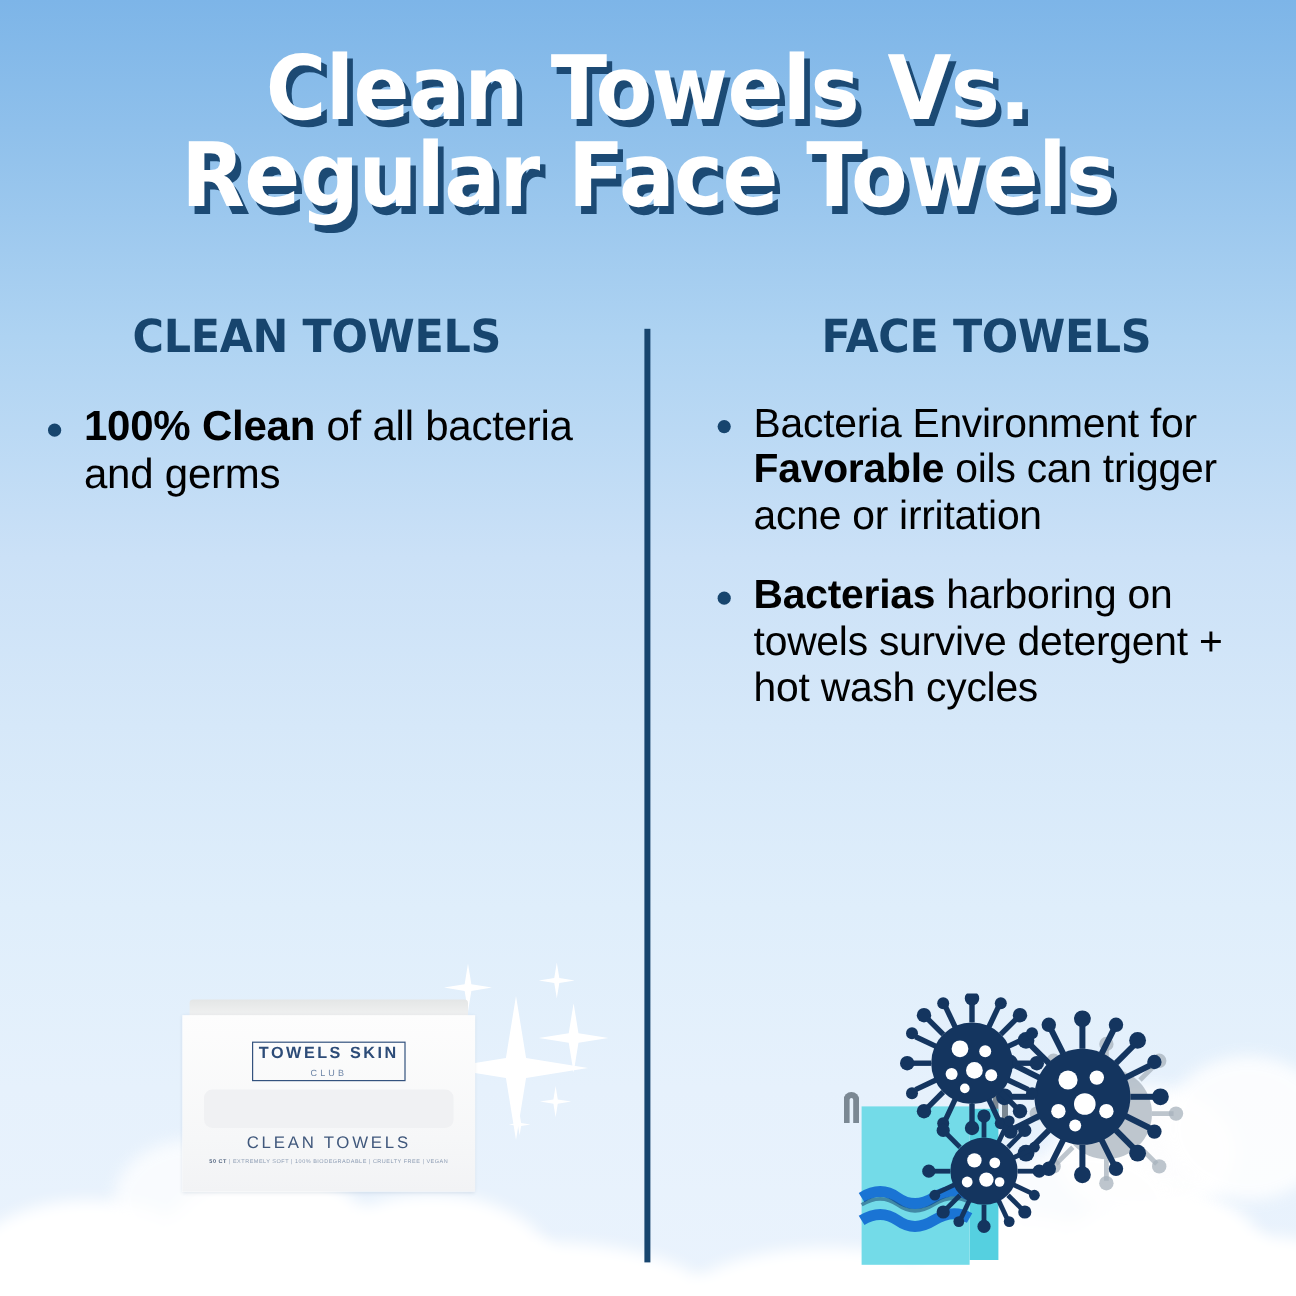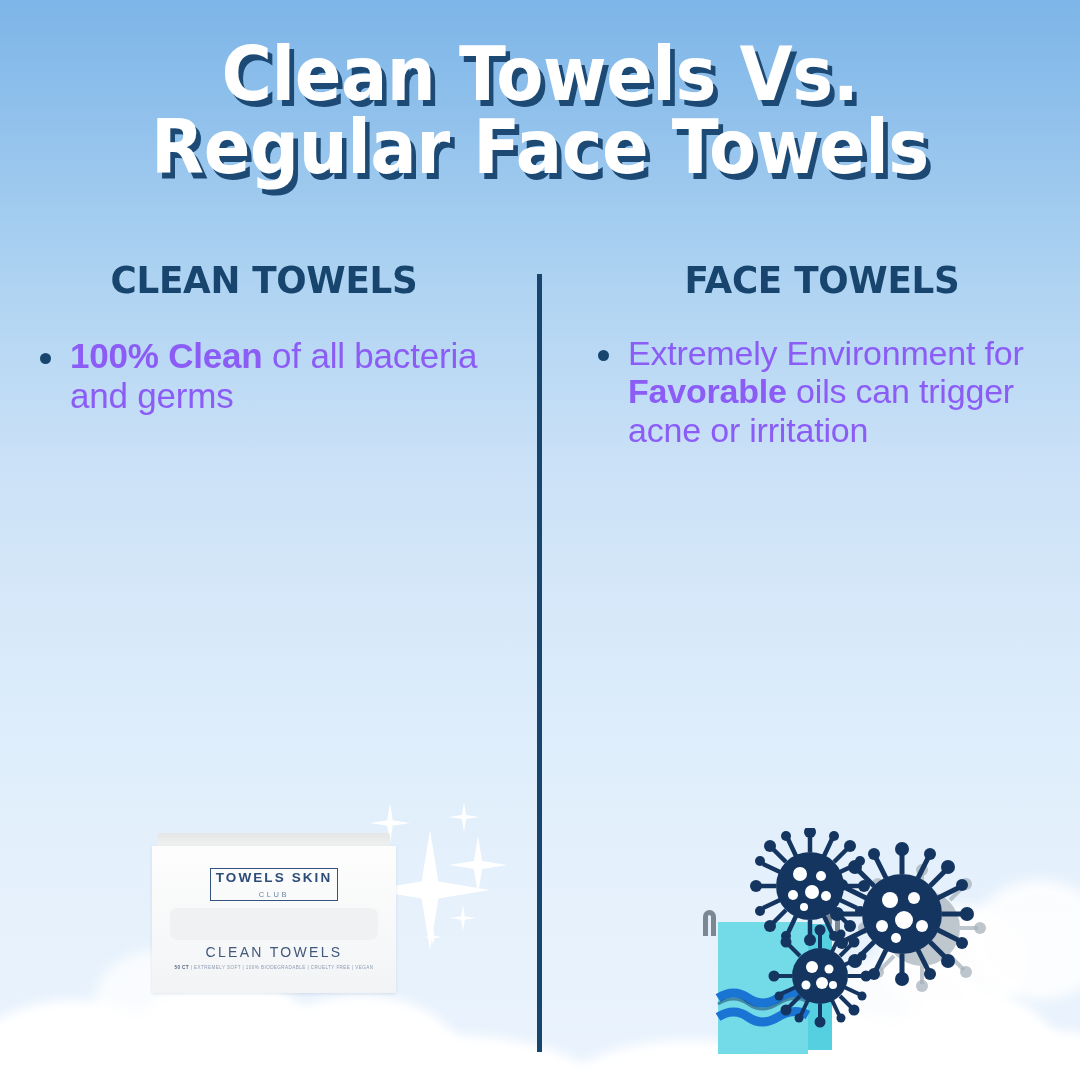--- a/index.html
+++ b/index.html
@@ -98,21 +98,21 @@
     transform: scaleX(0.94);
     margin-bottom: 34px;
     white-space: nowrap;
   }
   .col-right .col-header { margin-bottom: 32px; }
 
   .bullet-list { list-style: none; }
 
   .bullet {
     position: relative;
-    color: #8b5cf6;
+    color: #000000;
     font-size: 35px;
     line-height: 1.13;
     padding-left: 42px;
     margin-bottom: 30px;
     letter-spacing: -0.2px;
   }
   .col-right .bullet { font-size: 34px; margin-bottom: 28px; }
 
   .bullet::before {
     content: "";
@@ -294,21 +294,24 @@
       <li class="bullet">
         <b>100% Clean</b><span> of all bacteria and germs</span>
       </li>
     </ul>
   </div>
 
   <div class="col col-right">
     <div class="col-header">FACE TOWELS</div>
     <ul class="bullet-list">
       <li class="bullet">
-        <span>Extremely Environment for </span><b>Favorable</b><span> oils can trigger acne or irritation</span>
+        <span>Bacteria Environment for </span><b>Favorable</b><span> oils can trigger acne or irritation</span>
+      </li>
+      <li class="bullet">
+        <b>Bacterias</b><span> harboring on towels survive detergent + hot wash cycles</span>
       </li>
     </ul>
   </div>
 </div>
 
 <div class="product-box">
   <div class="pb-lid"></div>
   <div class="pb-body">
     <div class="pb-logo-frame">
       <div class="pb-logo-main">TOWELS SKIN</div>

